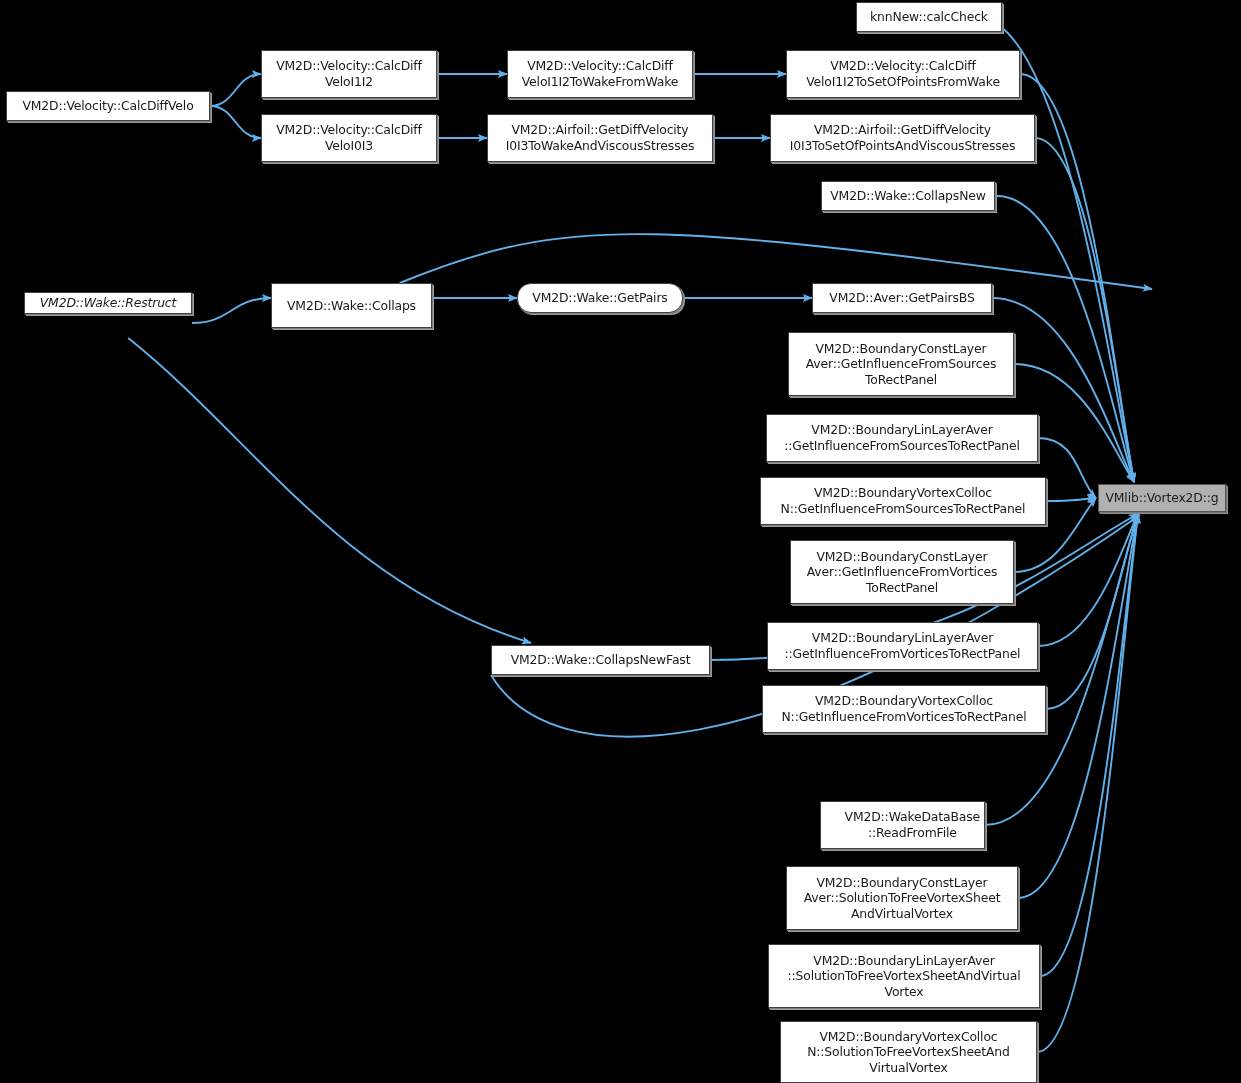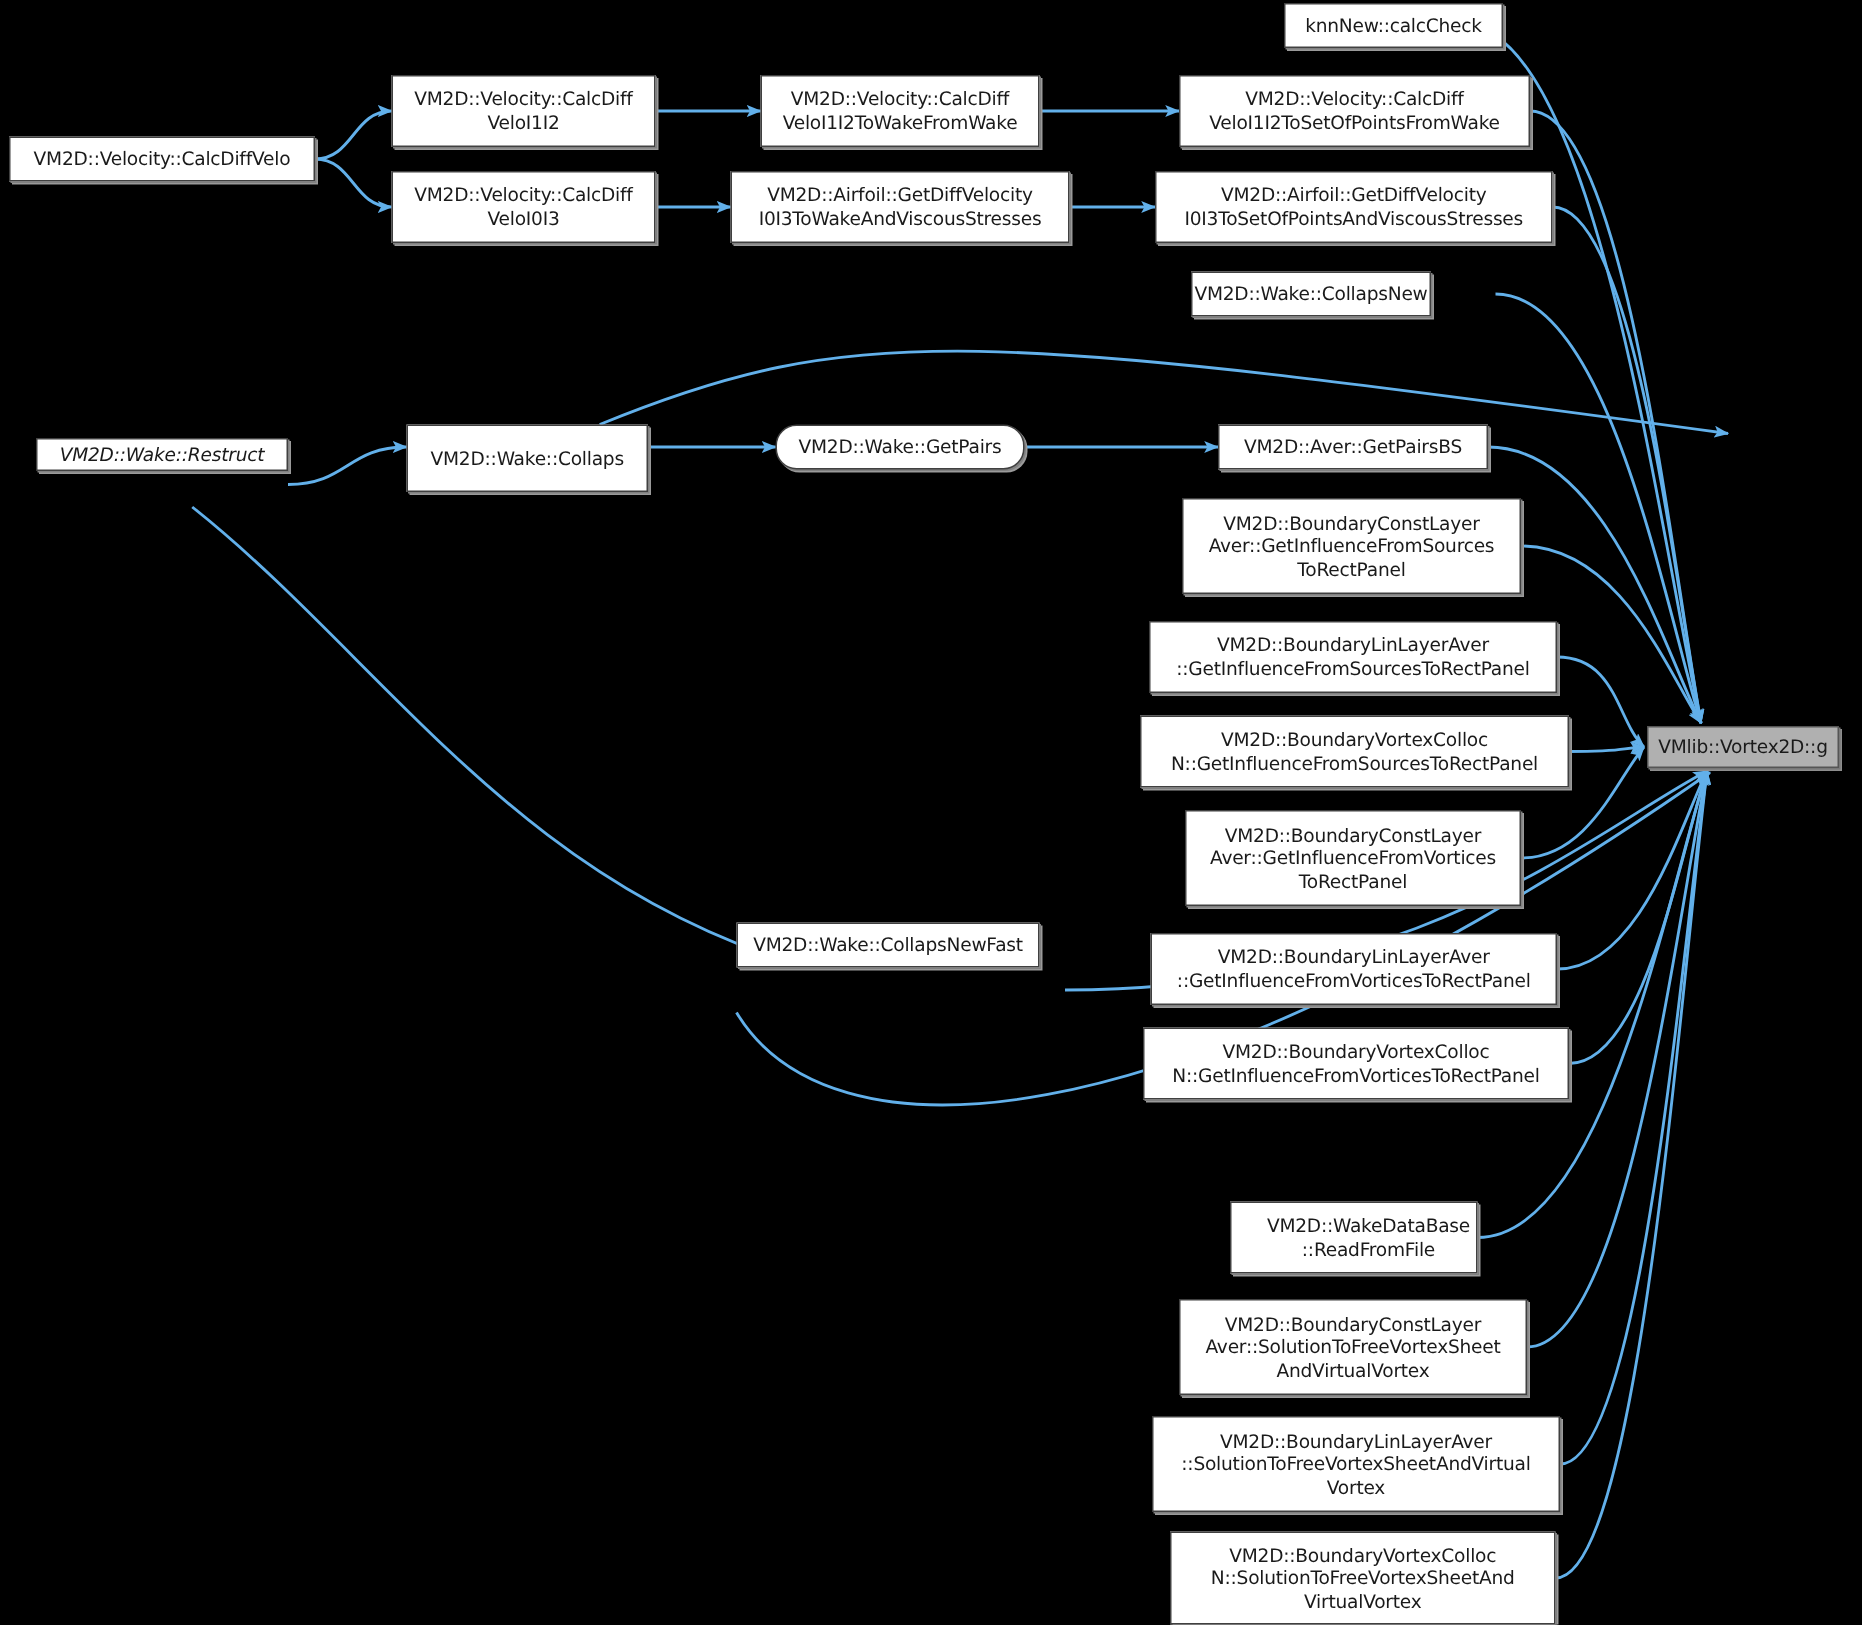--- a/index.html
+++ b/index.html
@@ -93,21 +93,21 @@
 I0I3ToWakeAndViscousStresses</span>
       </div>
       <div class="node" style="left: 786px; top: 50px; width: 234px; height: 48px;">
         <span>VM2D::Velocity::CalcDiff
 VeloI1I2ToSetOfPointsFromWake</span>
       </div>
       <div class="node" style="left: 770px; top: 114px; width: 265px; height: 48px;">
         <span>VM2D::Airfoil::GetDiffVelocity
 I0I3ToSetOfPointsAndViscousStresses</span>
       </div>
-      <div class="node" style="left: 794px; top: 181px; width: 160px; height: 30px;">
+      <div class="node" style="left: 821px; top: 181px; width: 174px; height: 30px;">
         <span>VM2D::Wake::CollapsNew</span>
       </div>
       <div class="node" style="left: 24px; top: 292px; width: 168px; height: 22px; font-style: italic;">
         <span>VM2D::Wake::Restruct</span>
       </div>
       <div class="node" style="left: 271px; top: 283px; width: 161px; height: 45px;">
         <span>VM2D::Wake::Collaps</span>
       </div>
       <div class="node" style="left: 517px; top: 283px; width: 166px; height: 30px; border-radius: 14px;">
         <span>VM2D::Wake::GetPairs</span>
@@ -130,21 +130,21 @@
       </div>
       <div class="node" style="left: 790px; top: 540px; width: 224px; height: 64px;">
         <span>VM2D::BoundaryConstLayer
 Aver::GetInfluenceFromVortices
 ToRectPanel</span>
       </div>
       <div class="node" style="left: 767px; top: 622px; width: 271px; height: 48px;">
         <span>VM2D::BoundaryLinLayerAver
 ::GetInfluenceFromVorticesToRectPanel</span>
       </div>
-      <div class="node" style="left: 491px; top: 615px; width: 202px; height: 30px;">
+      <div class="node" style="left: 491px; top: 645px; width: 219px; height: 30px;">
         <span>VM2D::Wake::CollapsNewFast</span>
       </div>
       <div class="node" style="left: 762px; top: 685px; width: 284px; height: 48px;">
         <span>VM2D::BoundaryVortexColloc
 N::GetInfluenceFromVorticesToRectPanel</span>
       </div>
       <div class="node" style="left: 820px; top: 801px; width: 165px; height: 48px; justify-content: flex-end;">
         <span>VM2D::WakeDataBase
 ::ReadFromFile</span>
       </div>

